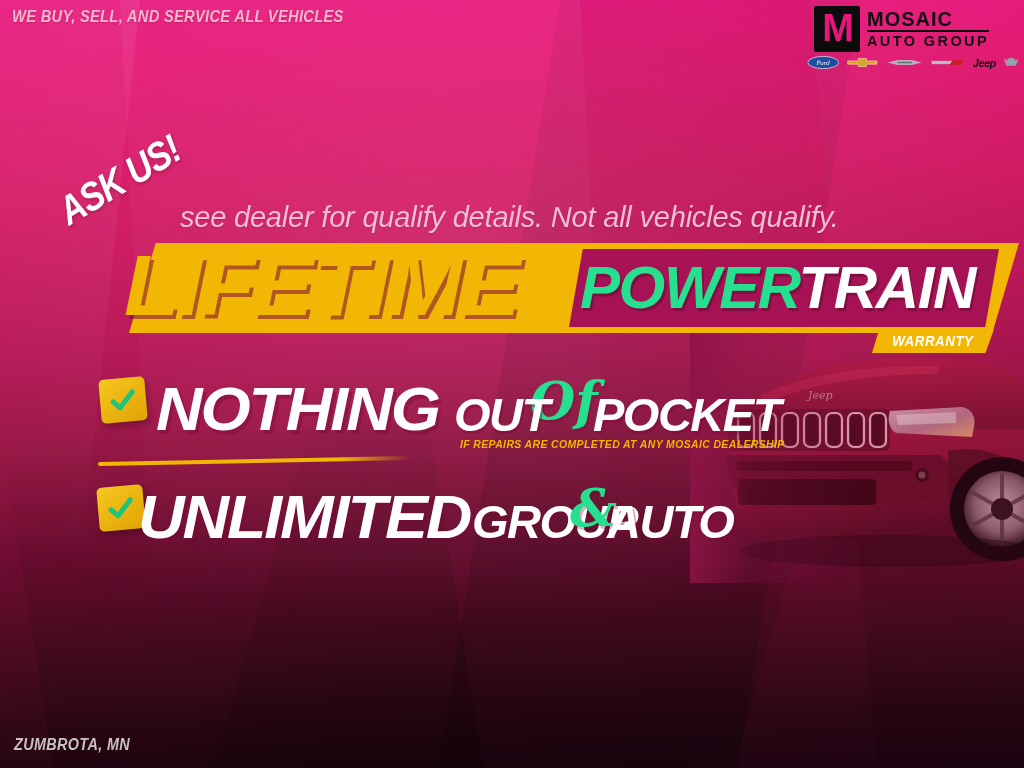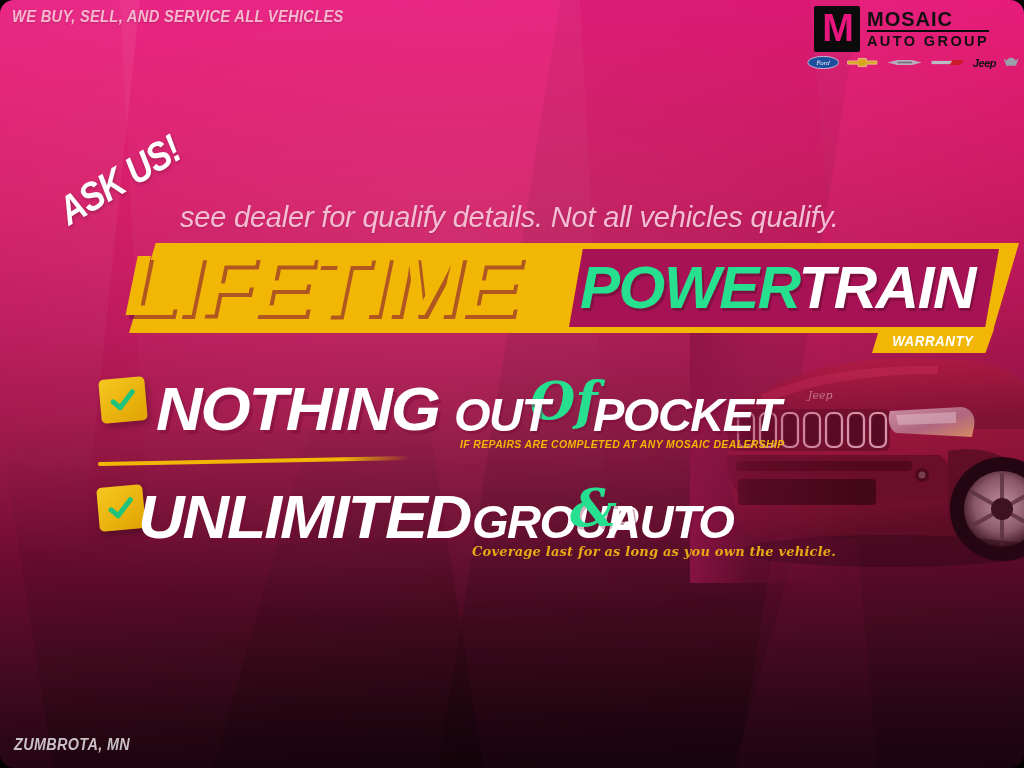--- a/index.html
+++ b/index.html
@@ -14,21 +14,20 @@
       linear-gradient(178deg,
         #e8157d 0%,
         #e2136f 10%,
         #d2115f 26%,
         #b80e52 42%,
         #93103f 57%,
         #6d0c30 70%,
         #4a0b22 82%,
         #2d0716 92%,
         #1d0410 100%);
-    border-radius: 14px;
   }
 
   
   .facets{ position:absolute; inset:0; }
   .facet{ position:absolute; }
 
   .f1{ left:0; top:0; width:140px; height:768px;
        background:linear-gradient(180deg, rgba(255,255,255,.07), rgba(255,255,255,.03) 45%, rgba(255,255,255,0) 75%);
        transform:skewX(-6deg); transform-origin:top left; }
   .f2{ left:120px; top:0; width:460px; height:768px;
@@ -421,18 +420,17 @@
   <div class="check row2">
     <svg viewBox="0 0 28 28" xmlns="http://www.w3.org/2000/svg">
       <path d="M4 15 L10.5 21.5 L24 6.5" fill="none" stroke="#1fc47c" stroke-width="5" stroke-linecap="round" stroke-linejoin="round"></path>
     </svg>
   </div>
   <div style="position:absolute;left:0;top:486px;width:920px;height:80px;">
     <div class="benefit b-big unlimited">UNLIMITED</div>
     <div class="benefit b-mid timeword">GROUP</div>
     <div class="benefit b-script ampword">&amp;</div>
     <div class="benefit b-mid milesword">AUTO</div>
-    <div class="b-fine-script fine2">Coverage last for as long as you own the vehicle.</div>
   </div>
 
   <div class="city">ZUMBROTA, MN</div>
 
 </div>
 
 </body></html>

